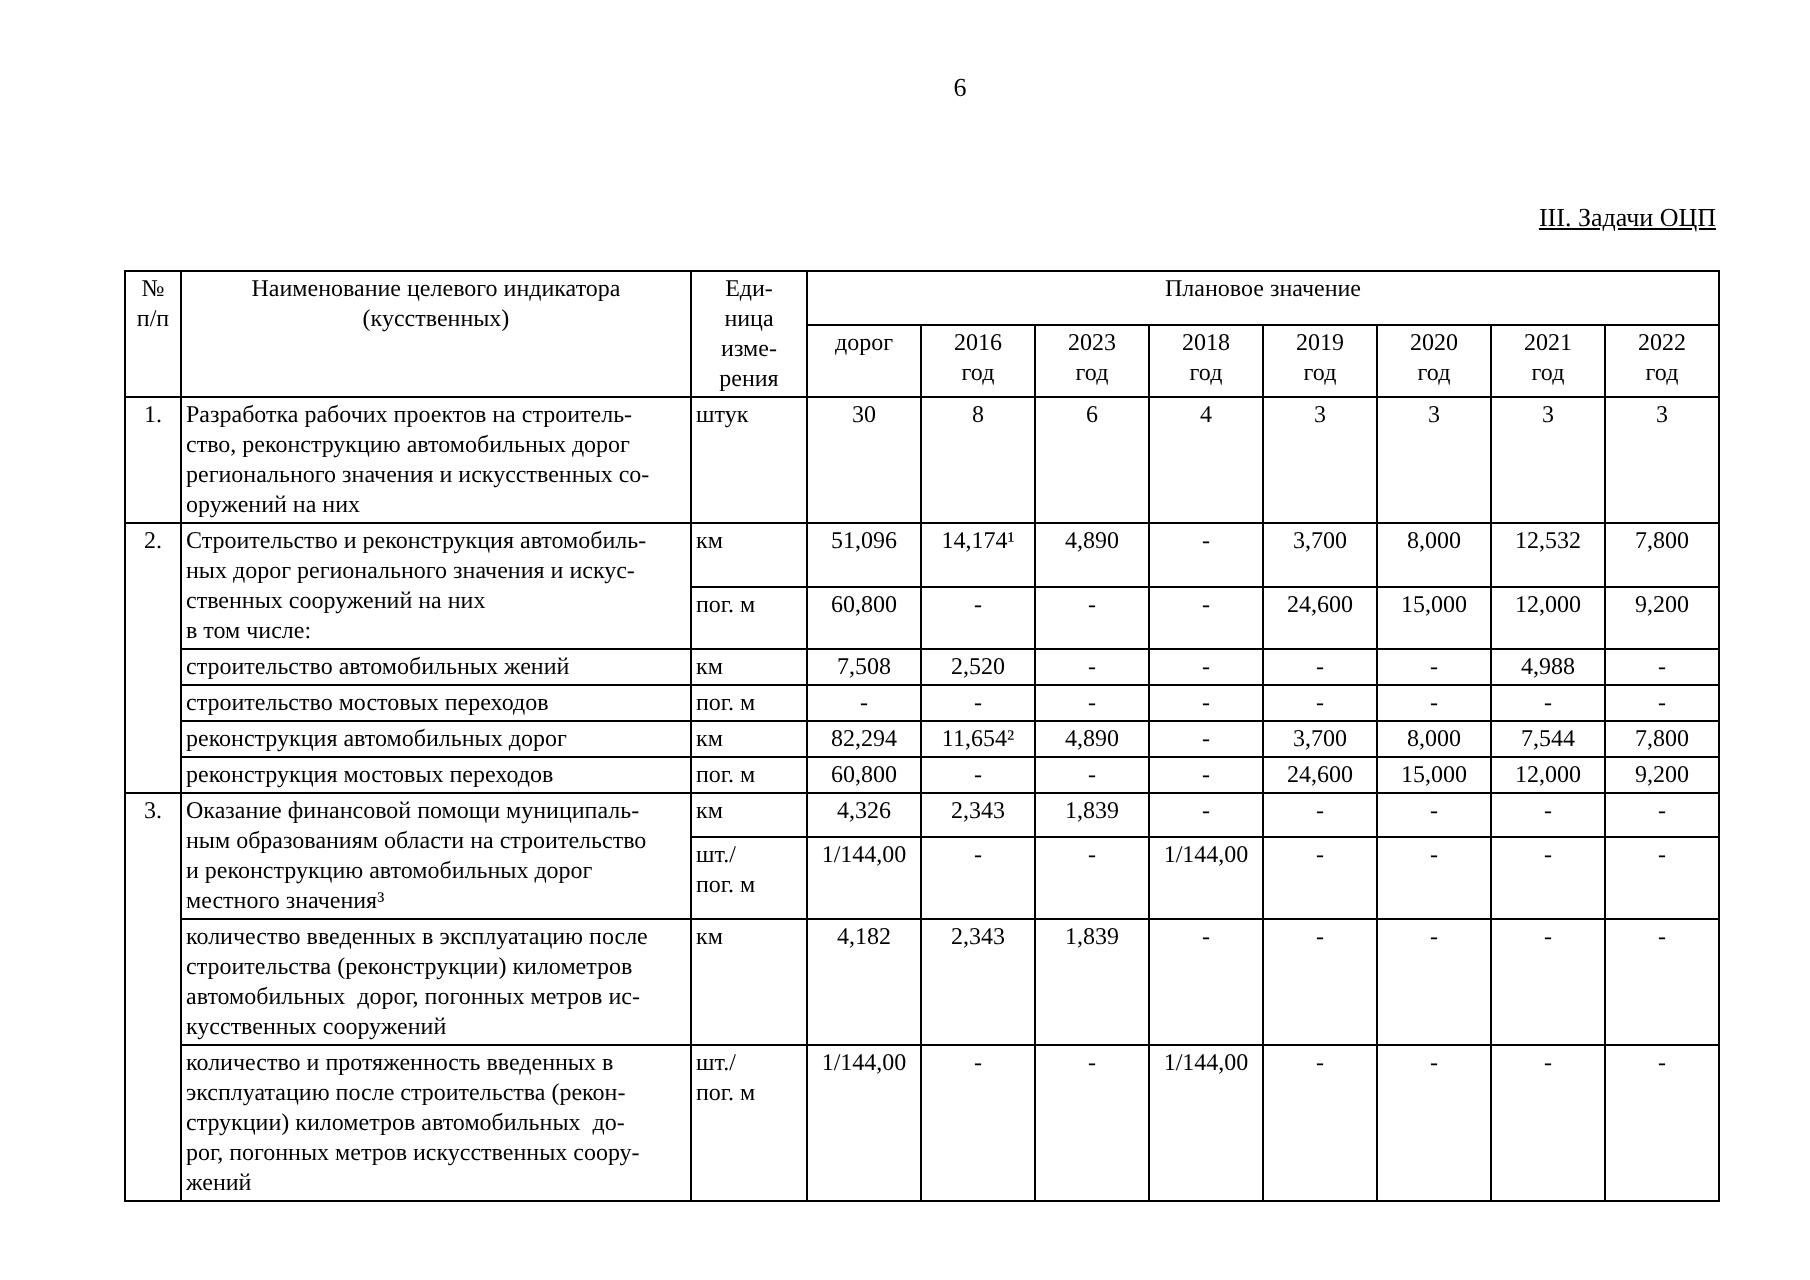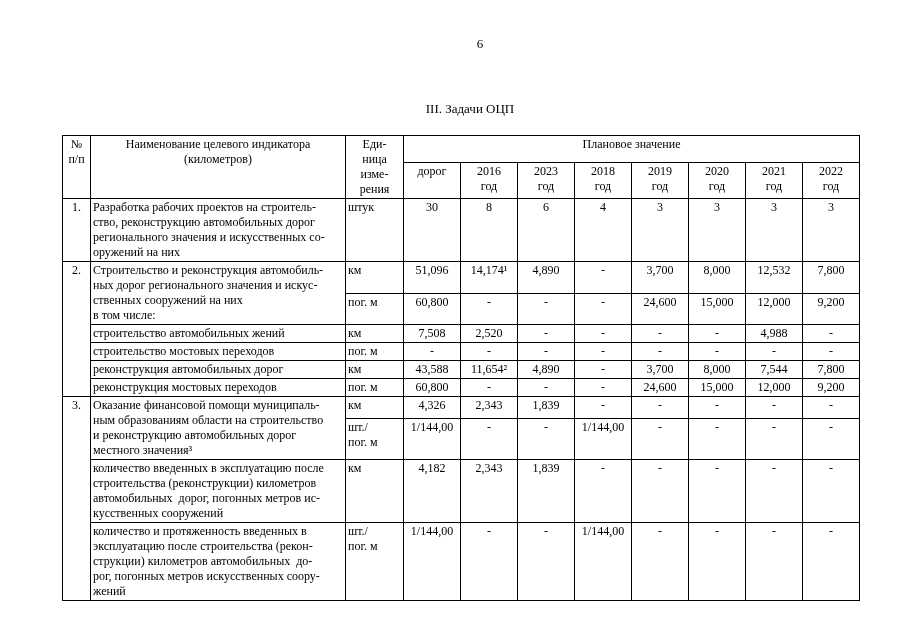--- a/index.html
+++ b/index.html
@@ -10,23 +10,23 @@
     font-family:"Liberation Serif","DejaVu Serif",serif;
     color:#000;
     overflow:hidden;
   }
   .page-number{
     position:absolute;top:36px;left:62px;width:796px;
     text-align:center;text-indent:40px;
     font-size:13px;line-height:15px;
   }
   .doc-title{
-    position:absolute;top:101px;left:72px;width:796px;
-    text-align:center;
-    font-size:13px;line-height:16px;
+    position:absolute;top:101px;left:62px;width:796px;
+    text-align:right;
+    font-size:13px;line-height:16px;text-decoration:underline;
   }
   table.ind{
     position:absolute;top:135px;left:62px;
     border-collapse:collapse;table-layout:fixed;
   }
   table.ind th,table.ind td{
     border:1px solid #000;
     font-size:12px;line-height:15px;
     font-weight:normal;
     vertical-align:top;
@@ -63,21 +63,21 @@
         <col style="width:57px">
         <col style="width:57px">
         <col style="width:57px">
     </colgroup>
 
     <tbody>
         <tr class="hrow1">
       <th class="hdr" rowspan="2">№
 п/п</th>
       <th class="hdr" rowspan="2">Наименование целевого индикатора
-(километров)</th>
+(кусственных)</th>
       <th class="hdr" rowspan="2">Еди-
 ница
 изме-
 рения</th>
       <th class="hdr" colspan="8">Плановое значение</th>
     </tr>
     <tr class="hrow2">
       <th class="hdr">дорог</th>
       <th class="hdr">2016
 год</th>
@@ -159,21 +159,21 @@
       <td class="val">-</td>
       <td class="val">-</td>
       <td class="val">-</td>
       <td class="val">-</td>
       <td class="val">-</td>
       <td class="val">-</td>
     </tr>
     <tr>
       <td class="name">реконструкция автомобильных дорог</td>
       <td class="unit">км</td>
-      <td class="val">43,588</td>
+      <td class="val">82,294</td>
       <td class="val">11,654²</td>
       <td class="val">4,890</td>
       <td class="val">-</td>
       <td class="val">3,700</td>
       <td class="val">8,000</td>
       <td class="val">7,544</td>
       <td class="val">7,800</td>
     </tr>
     <tr>
       <td class="name">реконструкция мостовых переходов</td>

